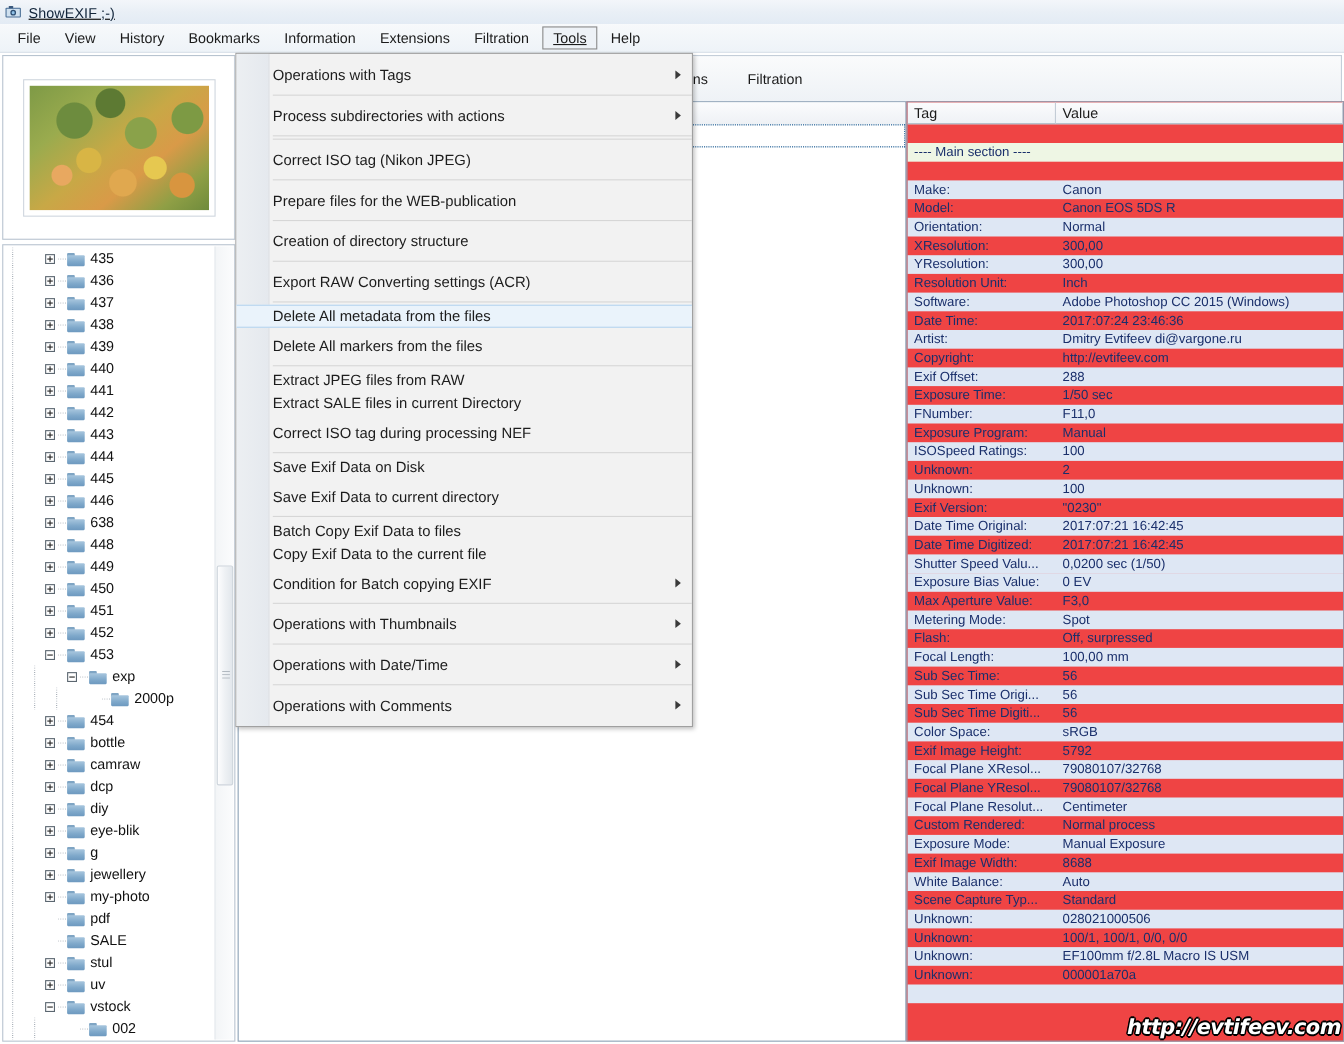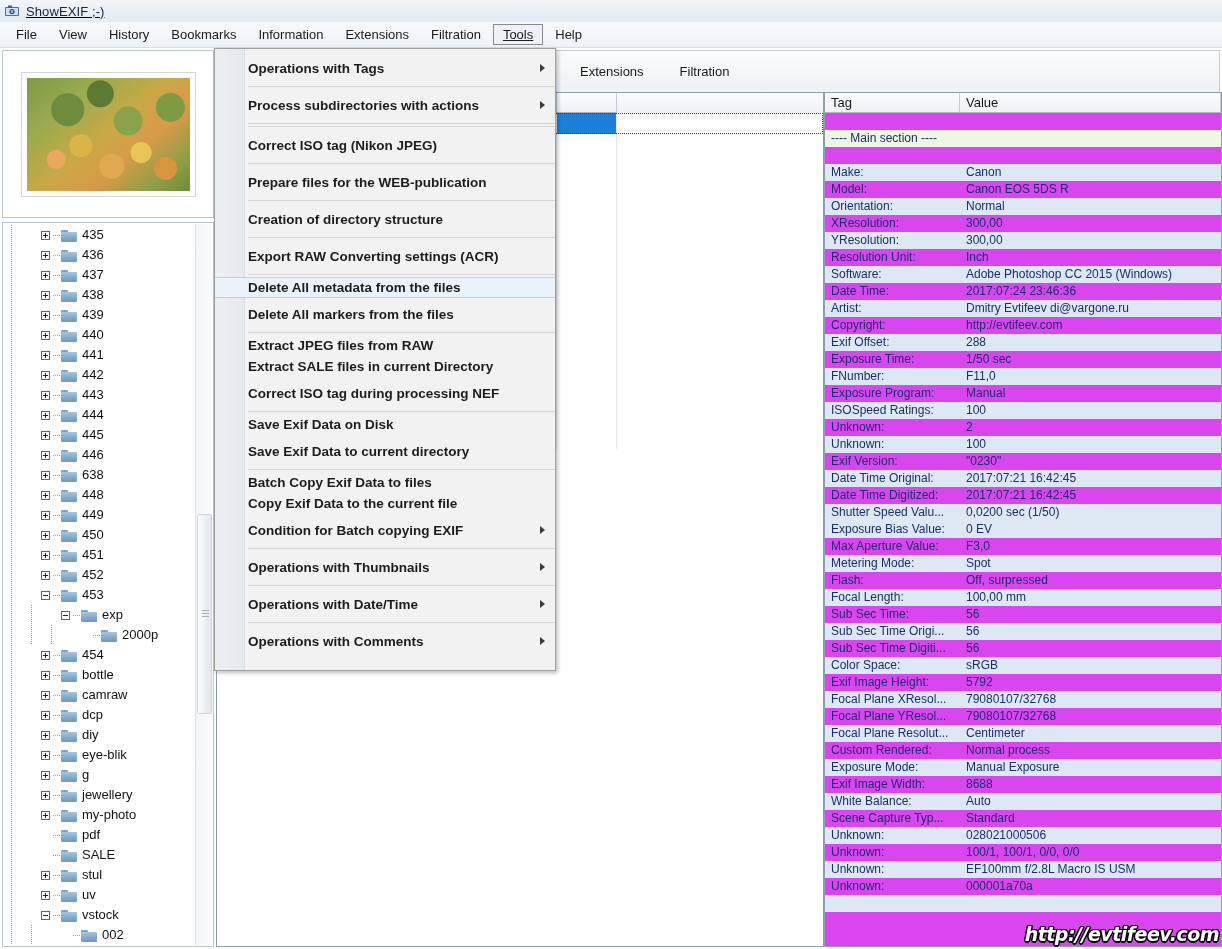--- a/index.html
+++ b/index.html
@@ -159,21 +159,21 @@
   .fl-row.selected .fl-td { background: #1d7fd8; color: #fff; }
   .fl-row.selected { outline: 1px dotted #0b4f8a; outline-offset: -1px; }
   .c-name { width: 120px; }
   .c-type { width: 125px; }
   .c-mod  { width: 95px; }
   .c-pad  { width: 60px; }
 
   
   #exif-pane {
     position: absolute; left: 824px; top: 92px; width: 398px; height: 855px;
-    background: #d946ef; border: 1px solid #8ba0b5; overflow: hidden;
+    background: #ef4444; border: 1px solid #8ba0b5; overflow: hidden;
   }
   #ex-header { display: flex; height: 20px; background: linear-gradient(to bottom,#fbfcfd,#eef1f5); }
   .ex-th {
     border-right: 1px solid #c3ccd6; border-bottom: 1px solid #a9b5c1;
     font-size: 13px; color: #1a1a1a; padding: 1px 6px; line-height: 18px;
     white-space: nowrap; overflow: hidden;
   }
   .ex-row { display: flex; height: 17px; }
   .ex-row.alt { background: #dee7f4; }
   .ex-row.sect { background: #eef6e4; }
@@ -191,26 +191,25 @@
     position: absolute; right: 3px; bottom: 4px;
     font-family: "DejaVu Sans", sans-serif;
     font-size: 19px; font-weight: bold; font-style: italic; color: #ffffff;
     letter-spacing: -.5px;
     text-shadow: -1px -1px 0 #000, 1px -1px 0 #000, -1px 1px 0 #000, 1px 1px 0 #000,
                  0 -1.5px 0 #000, 0 1.5px 0 #000, -1.5px 0 0 #000, 1.5px 0 0 #000;
   }
 
   
   #dropdown {
-    position: absolute; left: 214px; top: 48px; width: 342px;
+    position: absolute; left: 214px; top: 48px; width: 416px;
     background: #f2f2f2; border: 1px solid #a0a0a0;
     box-shadow: 2px 2px 4px rgba(0,0,0,.25);
-    padding: 3px 0 13px 0;
+    padding: 3px 0 3px 0;
     z-index: 50;
-    font-weight: bold;
   }
   #dropdown .gutter {
     position: absolute; left: 0; top: 0; bottom: 0; width: 30px;
     background: linear-gradient(to right,#eceff2,#e5e9ee);
     border-right: 1px solid #dadee3;
   }
   .mi {
     position: relative; height: 32px; display: flex; align-items: center;
     padding-left: 33px; padding-right: 22px; font-size: 13.5px; color: #1c1c1c;
     white-space: nowrap; cursor: default;

